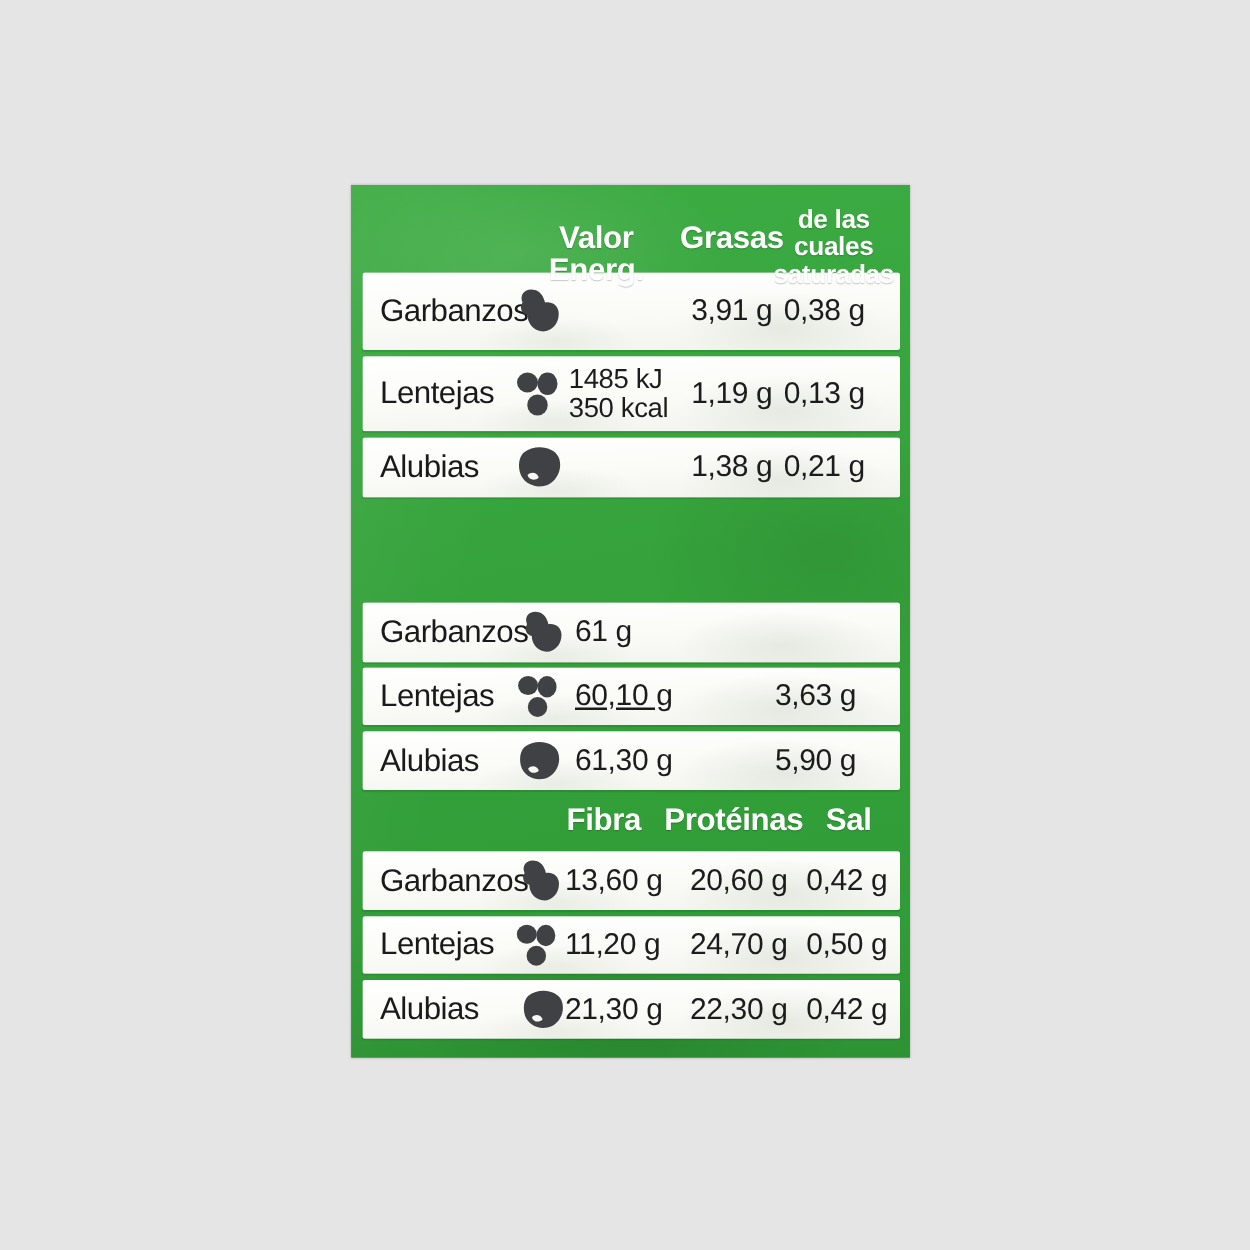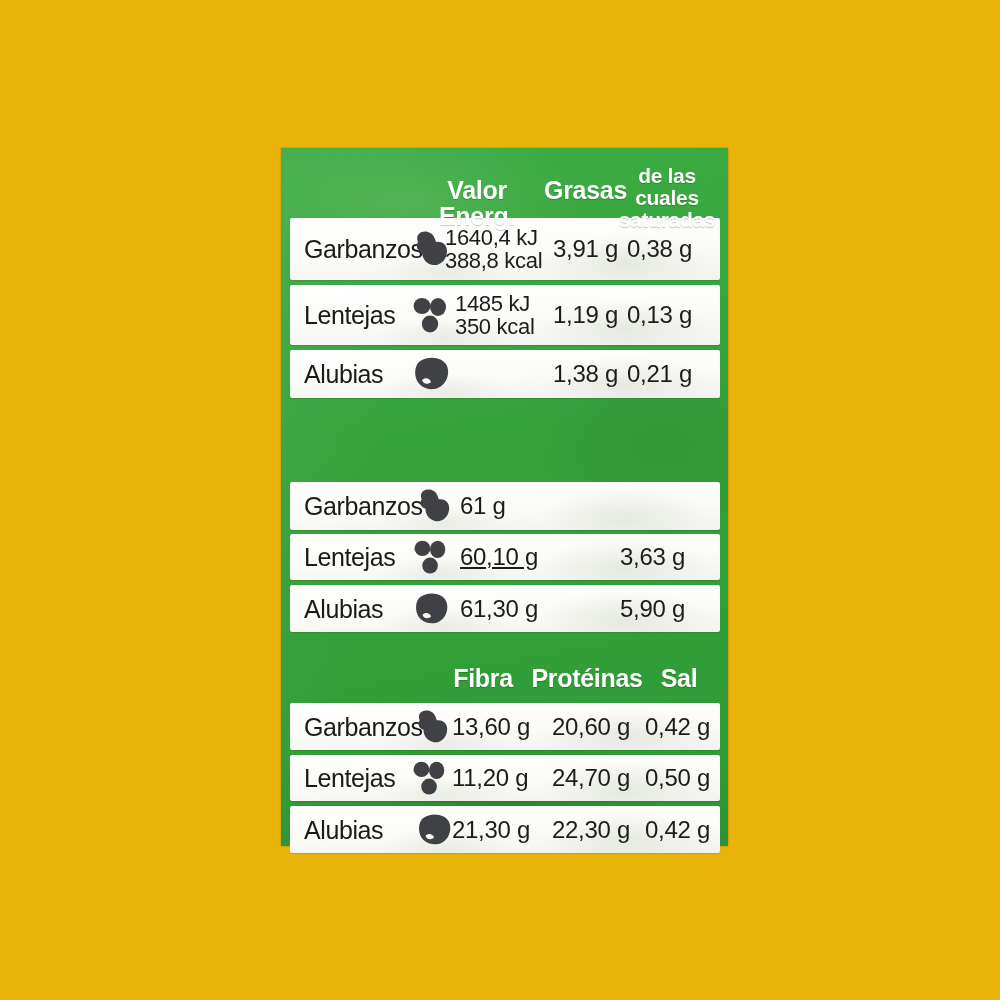--- a/index.html
+++ b/index.html
@@ -9,21 +9,21 @@
     width: 1000px;
     height: 1000px;
     overflow: hidden;
     font-family: "Liberation Sans", sans-serif;
   }
 
   #canvas {
     position: relative;
     width: 1000px;
     height: 1000px;
-    background: #eab308;
+    background: #e5e5e5;
   }
 
   
   .panel {
     position: absolute;
     left: 281px;
     top: 148px;
     width: 447px;
     height: 698px;
     background: #37a53d;
@@ -153,24 +153,20 @@
       </div>
 
       <div class="row" style="top:70px;height:62px;">
         <div class="sheen"></div>
         <div class="legume">Garbanzos</div>
         <div class="icon" style="left:119px;width:44px;height:40px;">
           <svg viewBox="0 0 44 40" width="44" height="40" aria-hidden="true">
             <path d="M9 13 C6 6 12 1 19 3 C24 4.4 26 9 27 13 C32 12 38 15 38 22 C38 31 31 37 24 36 C17 35 13 29 13 23 C9 22 6 18 9 13 Z" fill="#3f4145"></path>
           </svg>
         </div>
-        <div class="cell energy" style="left:155px;width:118px;">
-          <span>1640,4 kJ</span>
-          <span>388,8 kcal</span>
-        </div>
         <div class="cell" style="left:263px;width:72px;">3,91 g</div>
         <div class="cell" style="left:337px;width:92px;">0,38 g</div>
       </div>
 
       <div class="row" style="top:137px;height:60px;">
         <div class="sheen"></div>
         <div class="legume">Lentejas</div>
         <div class="icon" style="left:120px;width:42px;height:40px;">
           <svg viewBox="0 0 42 40" width="42" height="40" aria-hidden="true">
             <ellipse cx="12" cy="11" rx="8.4" ry="8" fill="#3f4145"></ellipse>
@@ -236,21 +232,21 @@
           <svg viewBox="0 0 46 40" width="46" height="38" aria-hidden="true">
             <path d="M10 8 C19 1 34 3 38 12 C42 22 35 34 25 35 C16 36 9 31 7 24 C5.5 18.6 6 12 10 8 Z" fill="#3f4145"></path>
             <path d="M13 26 C16 23 21 24 22 28 C19 31 14 30 13 26 Z" fill="#f7f7f3"></path>
           </svg>
         </div>
         <div class="cell" style="left:170px;width:152px;">61,30 g</div>
         <div class="cell" style="left:330px;width:100px;">5,90 g</div>
       </div>
     </div>
 
-    <div class="section" style="top:504px;height:216px;padding-left:18px;">
+    <div class="section" style="top:482px;height:216px;padding-left:18px;">
 
       <div class="hdr" style="top:0px;">
         <div class="hcell" style="left:163px;width:78px;top:14px;">Fibra</div>
         <div class="hcell" style="left:246px;width:120px;top:14px;">Protéinas</div>
         <div class="hcell" style="left:368px;width:60px;top:14px;">Sal</div>
       </div>
 
       <div class="row" style="top:51px;height:47px;">
         <div class="sheen"></div>
         <div class="legume">Garbanzos</div>

